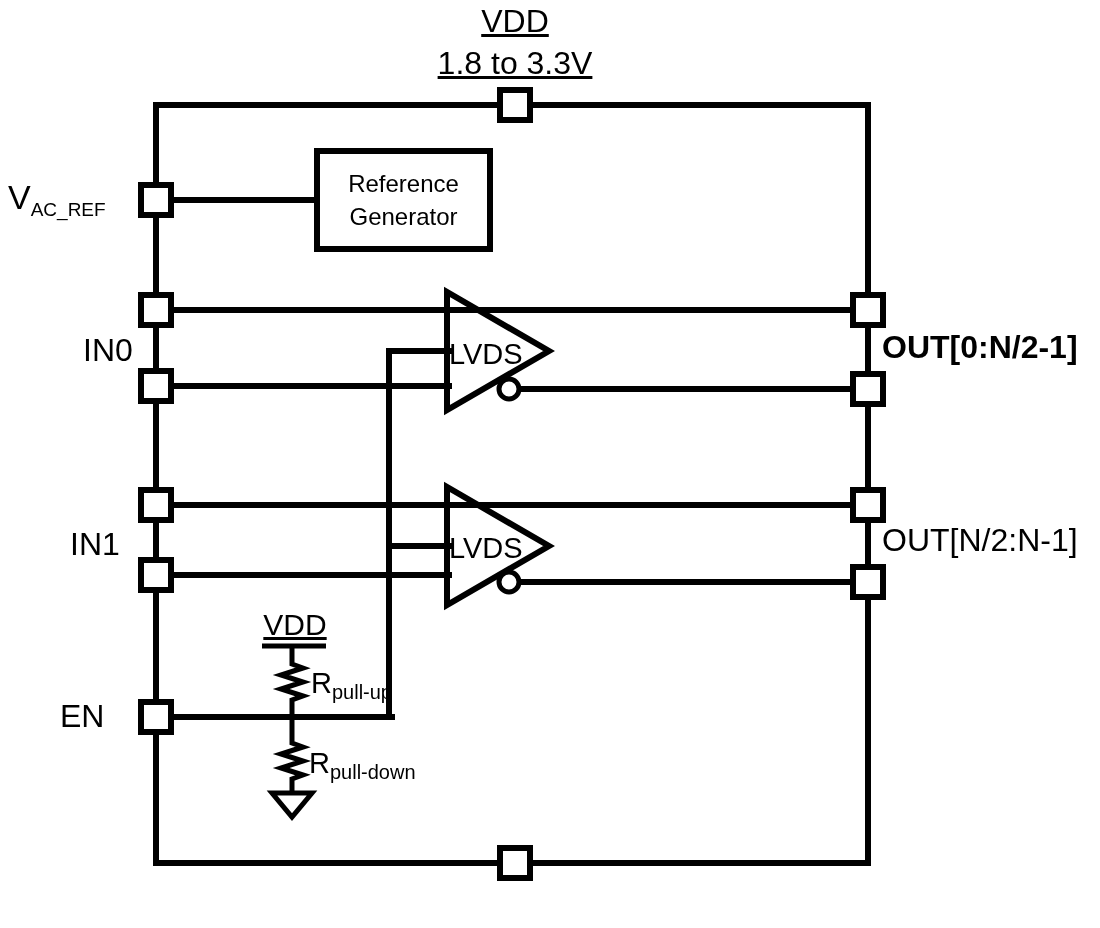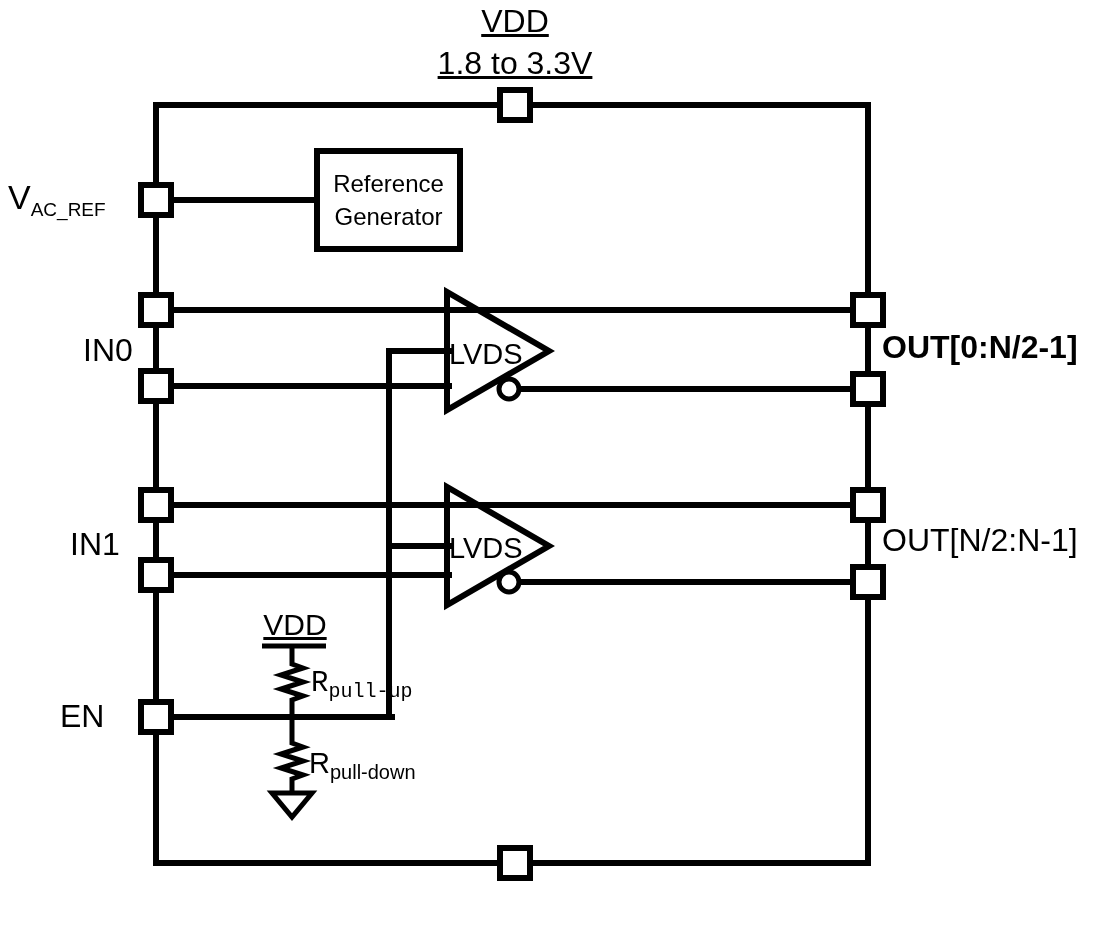--- a/index.html
+++ b/index.html
@@ -24,21 +24,21 @@
   .lbl { position:absolute; color:var(--line); z-index:4; white-space:nowrap; line-height:1.1; }
   .f32 { font-size:32px; }
   .f30 { font-size:30px; }
   .ctr { text-align:center;text-decoration:underline; }
   .lbl sub { line-height:0; }
   .sub-lg { font-size:19px; vertical-align:-7px; }
   .sub-sm { font-size:20px; vertical-align:-6px; }
   .vmain { font-size:34px; }
   .rmain { font-size:29px; }
 
-  .refgen { position:absolute; left:314px; top:148px; width:149px; height:104px;
+  .refgen { position:absolute; left:314px; top:148px; width:179px; height:104px;
             border:6px solid var(--line); background:#fff; z-index:2;
             display:flex; flex-direction:column; align-items:center; justify-content:center;
             font-size:24px; line-height:33px; color:var(--line); }
   .lvds-lbl { position:absolute; font-size:29px; color:var(--line); z-index:4; white-space:nowrap; }
 </style>
 </head>
 <body>
 
 <div class="canvas">
 
@@ -104,20 +104,20 @@
   <div class="lbl f32" style="left:70px; top:333px;margin-left:13px;">IN0</div>
   <div class="lbl f32" style="left:70px; top:527px;">IN1</div>
   <div class="lbl f32" style="left:60px; top:699px;">EN</div>
 
   <div class="lbl f32" style="left:882px; top:330px;font-weight:bold;">OUT[0:N/2-1]</div>
   <div class="lbl f32" style="left:882px; top:523px;">OUT[N/2:N-1]</div>
 
 
   <div class="lbl f30 ctr" style="left:261px; top:608px; width:68px;">VDD</div>
 
-  <div class="lbl" style="left:311px; top:668px;font-family:Liberation Mono, monospace;">
+  <div class="lbl" style="left:311px; top:668px;">
     <span class="rmain">R</span><sub class="sub-sm">pull-up</sub>
   </div>
   <div class="lbl" style="left:309px; top:748px;">
     <span class="rmain">R</span><sub class="sub-sm">pull-down</sub>
   </div>
 
 </div>
 
 </body></html>

